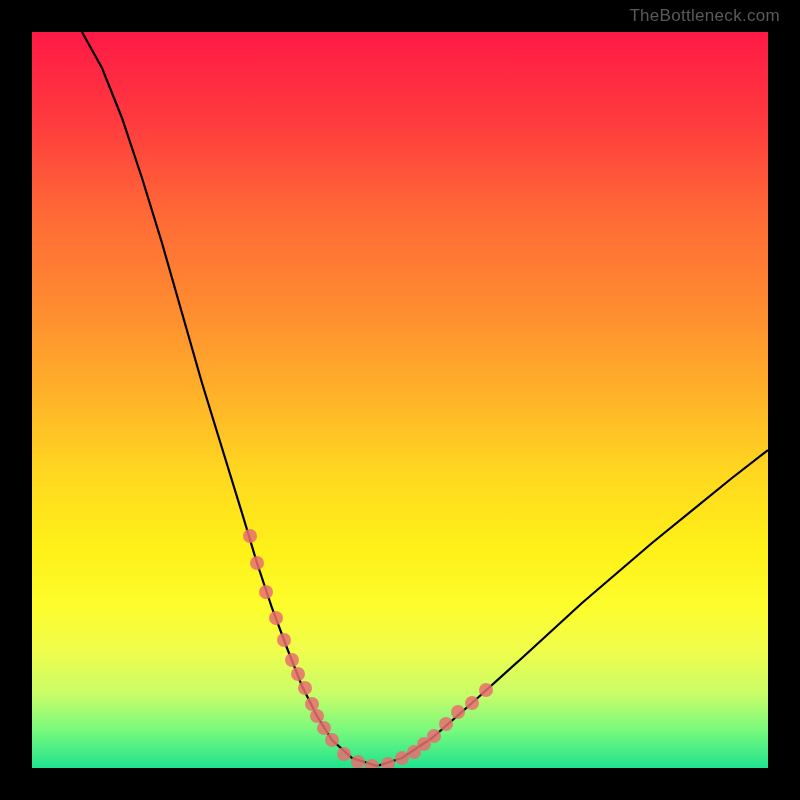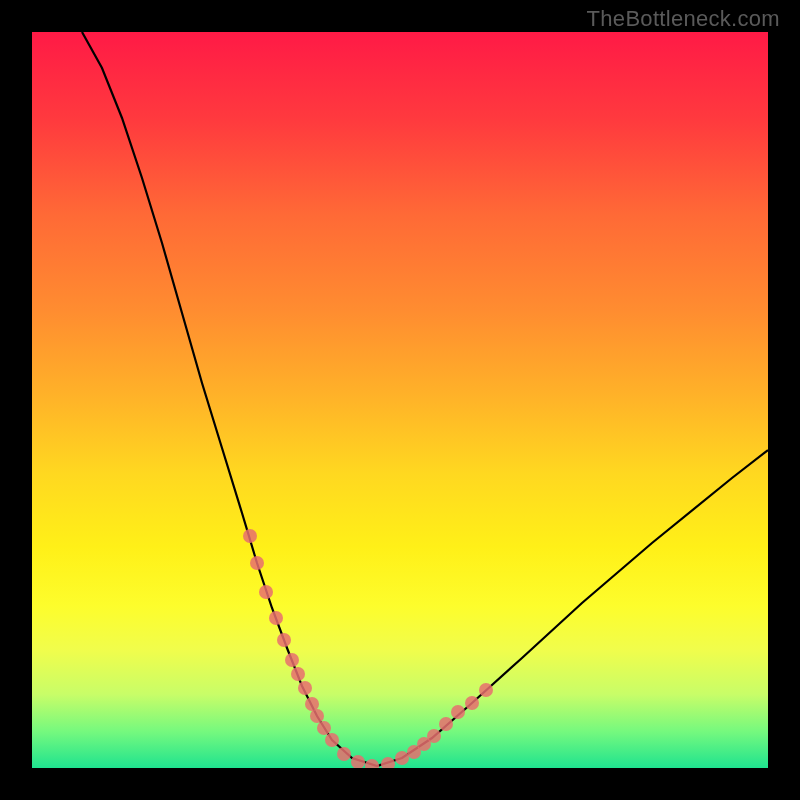--- a/index.html
+++ b/index.html
@@ -38,21 +38,21 @@
       #c8fd68 90%,
       #76f97e 95%,
       #1fe38f 100%
     );
   }
   .watermark {
     position: absolute;
     top: 6px;
     right: 20px;
     color: #5a5a5a;
-    font-size: 22px;
+    font-size: 17px;
     font-weight: 500;
     letter-spacing: 0.3px;
   }
   svg.curve {
     position: absolute;
     top: 0;
     left: 0;
   }
 </style>
 </head>

